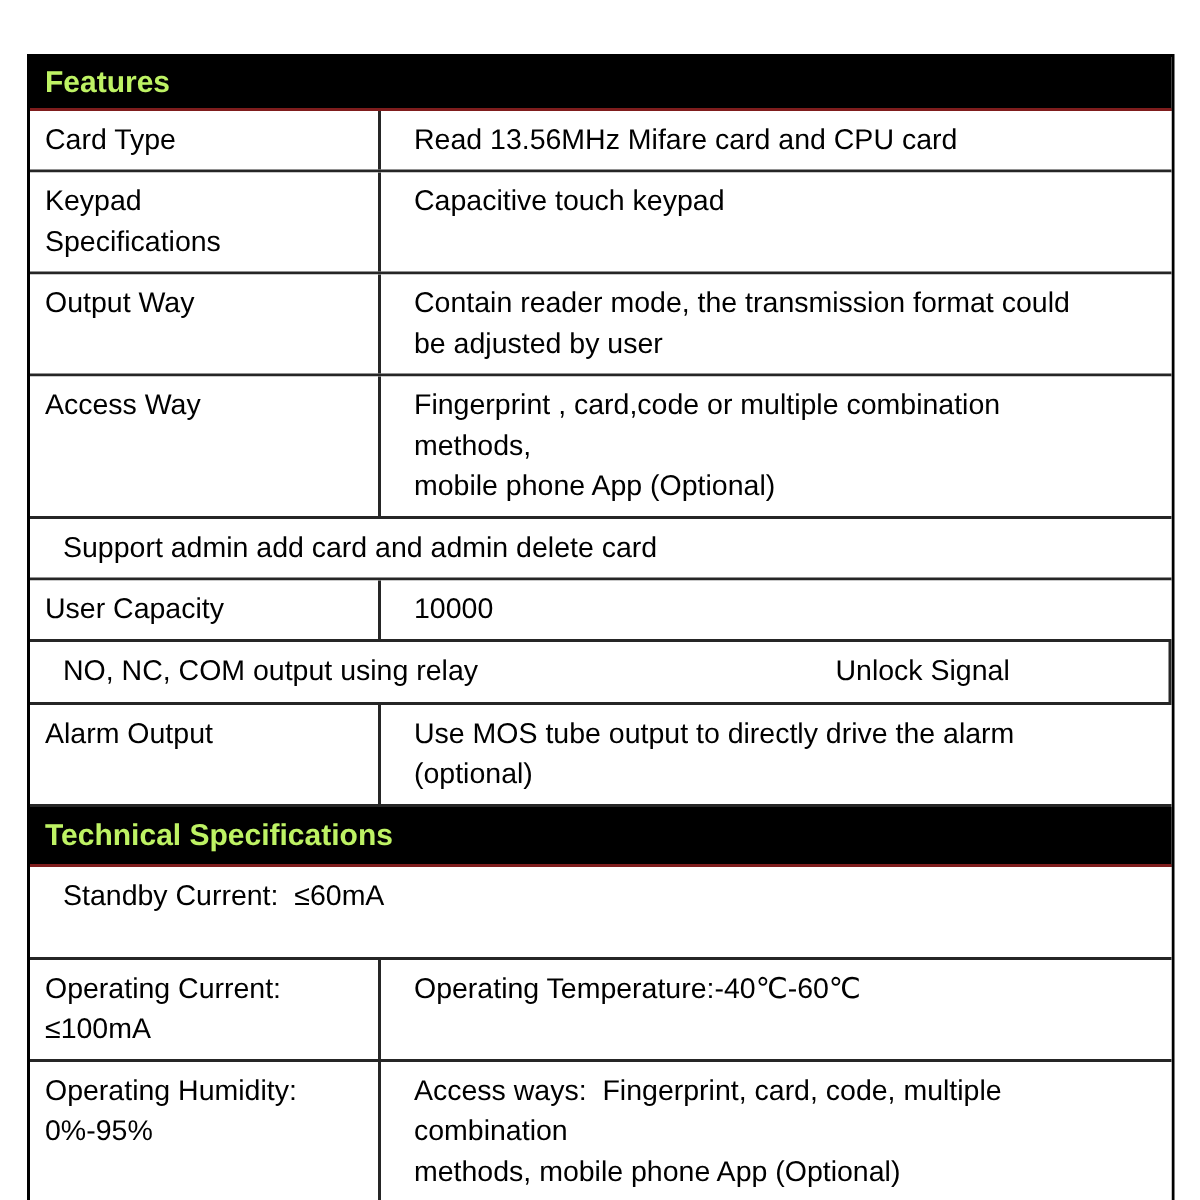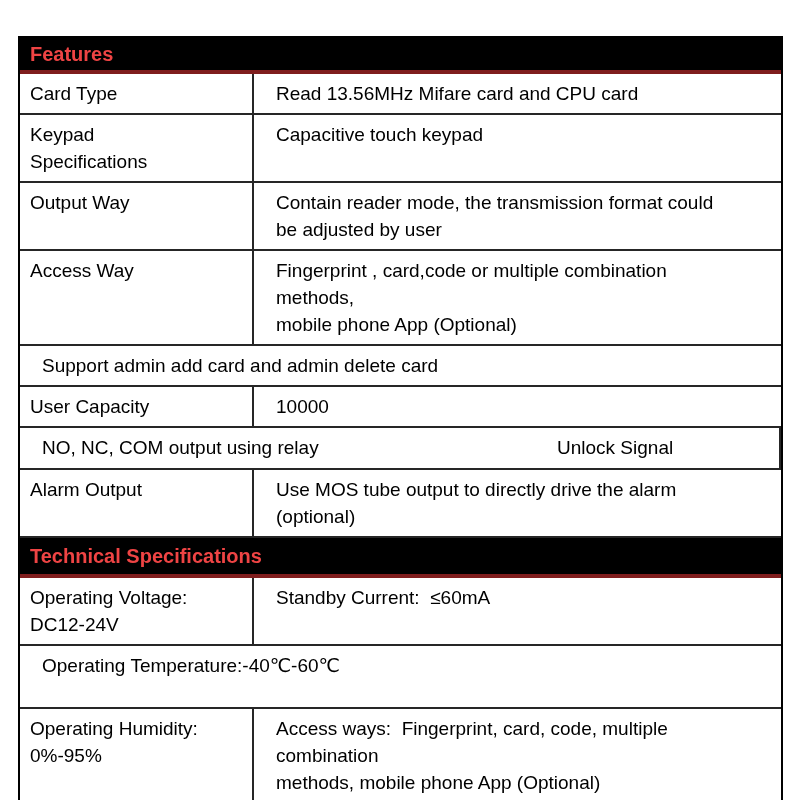--- a/index.html
+++ b/index.html
@@ -23,27 +23,27 @@
     left: 18px;
     top: 36px;
     width: 765px;
     box-sizing: border-box;
     border: 2px solid #000000;
     background: #ffffff;
   }
   .section-header {
     box-sizing: border-box;
     background: #000000;
-    color: #ef4444;
+    color: #bef264;
     font-weight: bold;
     font-size: 20px;
     display: flex;
     align-items: center;
     padding-left: 10px;
-    border-bottom: 4px solid #7f1d1d;
+    border-bottom: 2px solid #7f1d1d;
   }
   .section-header.features { min-height: 36px; }
   .section-header.tech { min-height: 40px; }
   .spec-row {
     display: flex;
     box-sizing: border-box;
     border-bottom: 2px solid #262626;
     background: #ffffff;
   }
   .spec-row.last { border-bottom: none; }
@@ -123,26 +123,26 @@
 
     <div class="spec-row h65">
       <div class="cell label">Alarm Output</div>
       <div class="cell value">Use MOS tube output to directly drive the alarm
 (optional)</div>
     </div>
 
     <div class="section-header tech">Technical Specifications</div>
 
     <div class="spec-row h62">
-      <div class="cell label">Operating Voltage:
-DC12-24V</div>
       <div class="cell value">Standby Current:  ≤60mA</div>
     </div>
 
     <div class="spec-row h63">
+      <div class="cell label">Operating Current:
+≤100mA</div>
       <div class="cell value">Operating Temperature:-40℃-60℃</div>
     </div>
 
     <div class="spec-row h92 last">
       <div class="cell label">Operating Humidity:
 0%-95%</div>
       <div class="cell value">Access ways:  Fingerprint, card, code, multiple
 combination
 methods, mobile phone App (Optional)</div>
     </div>

